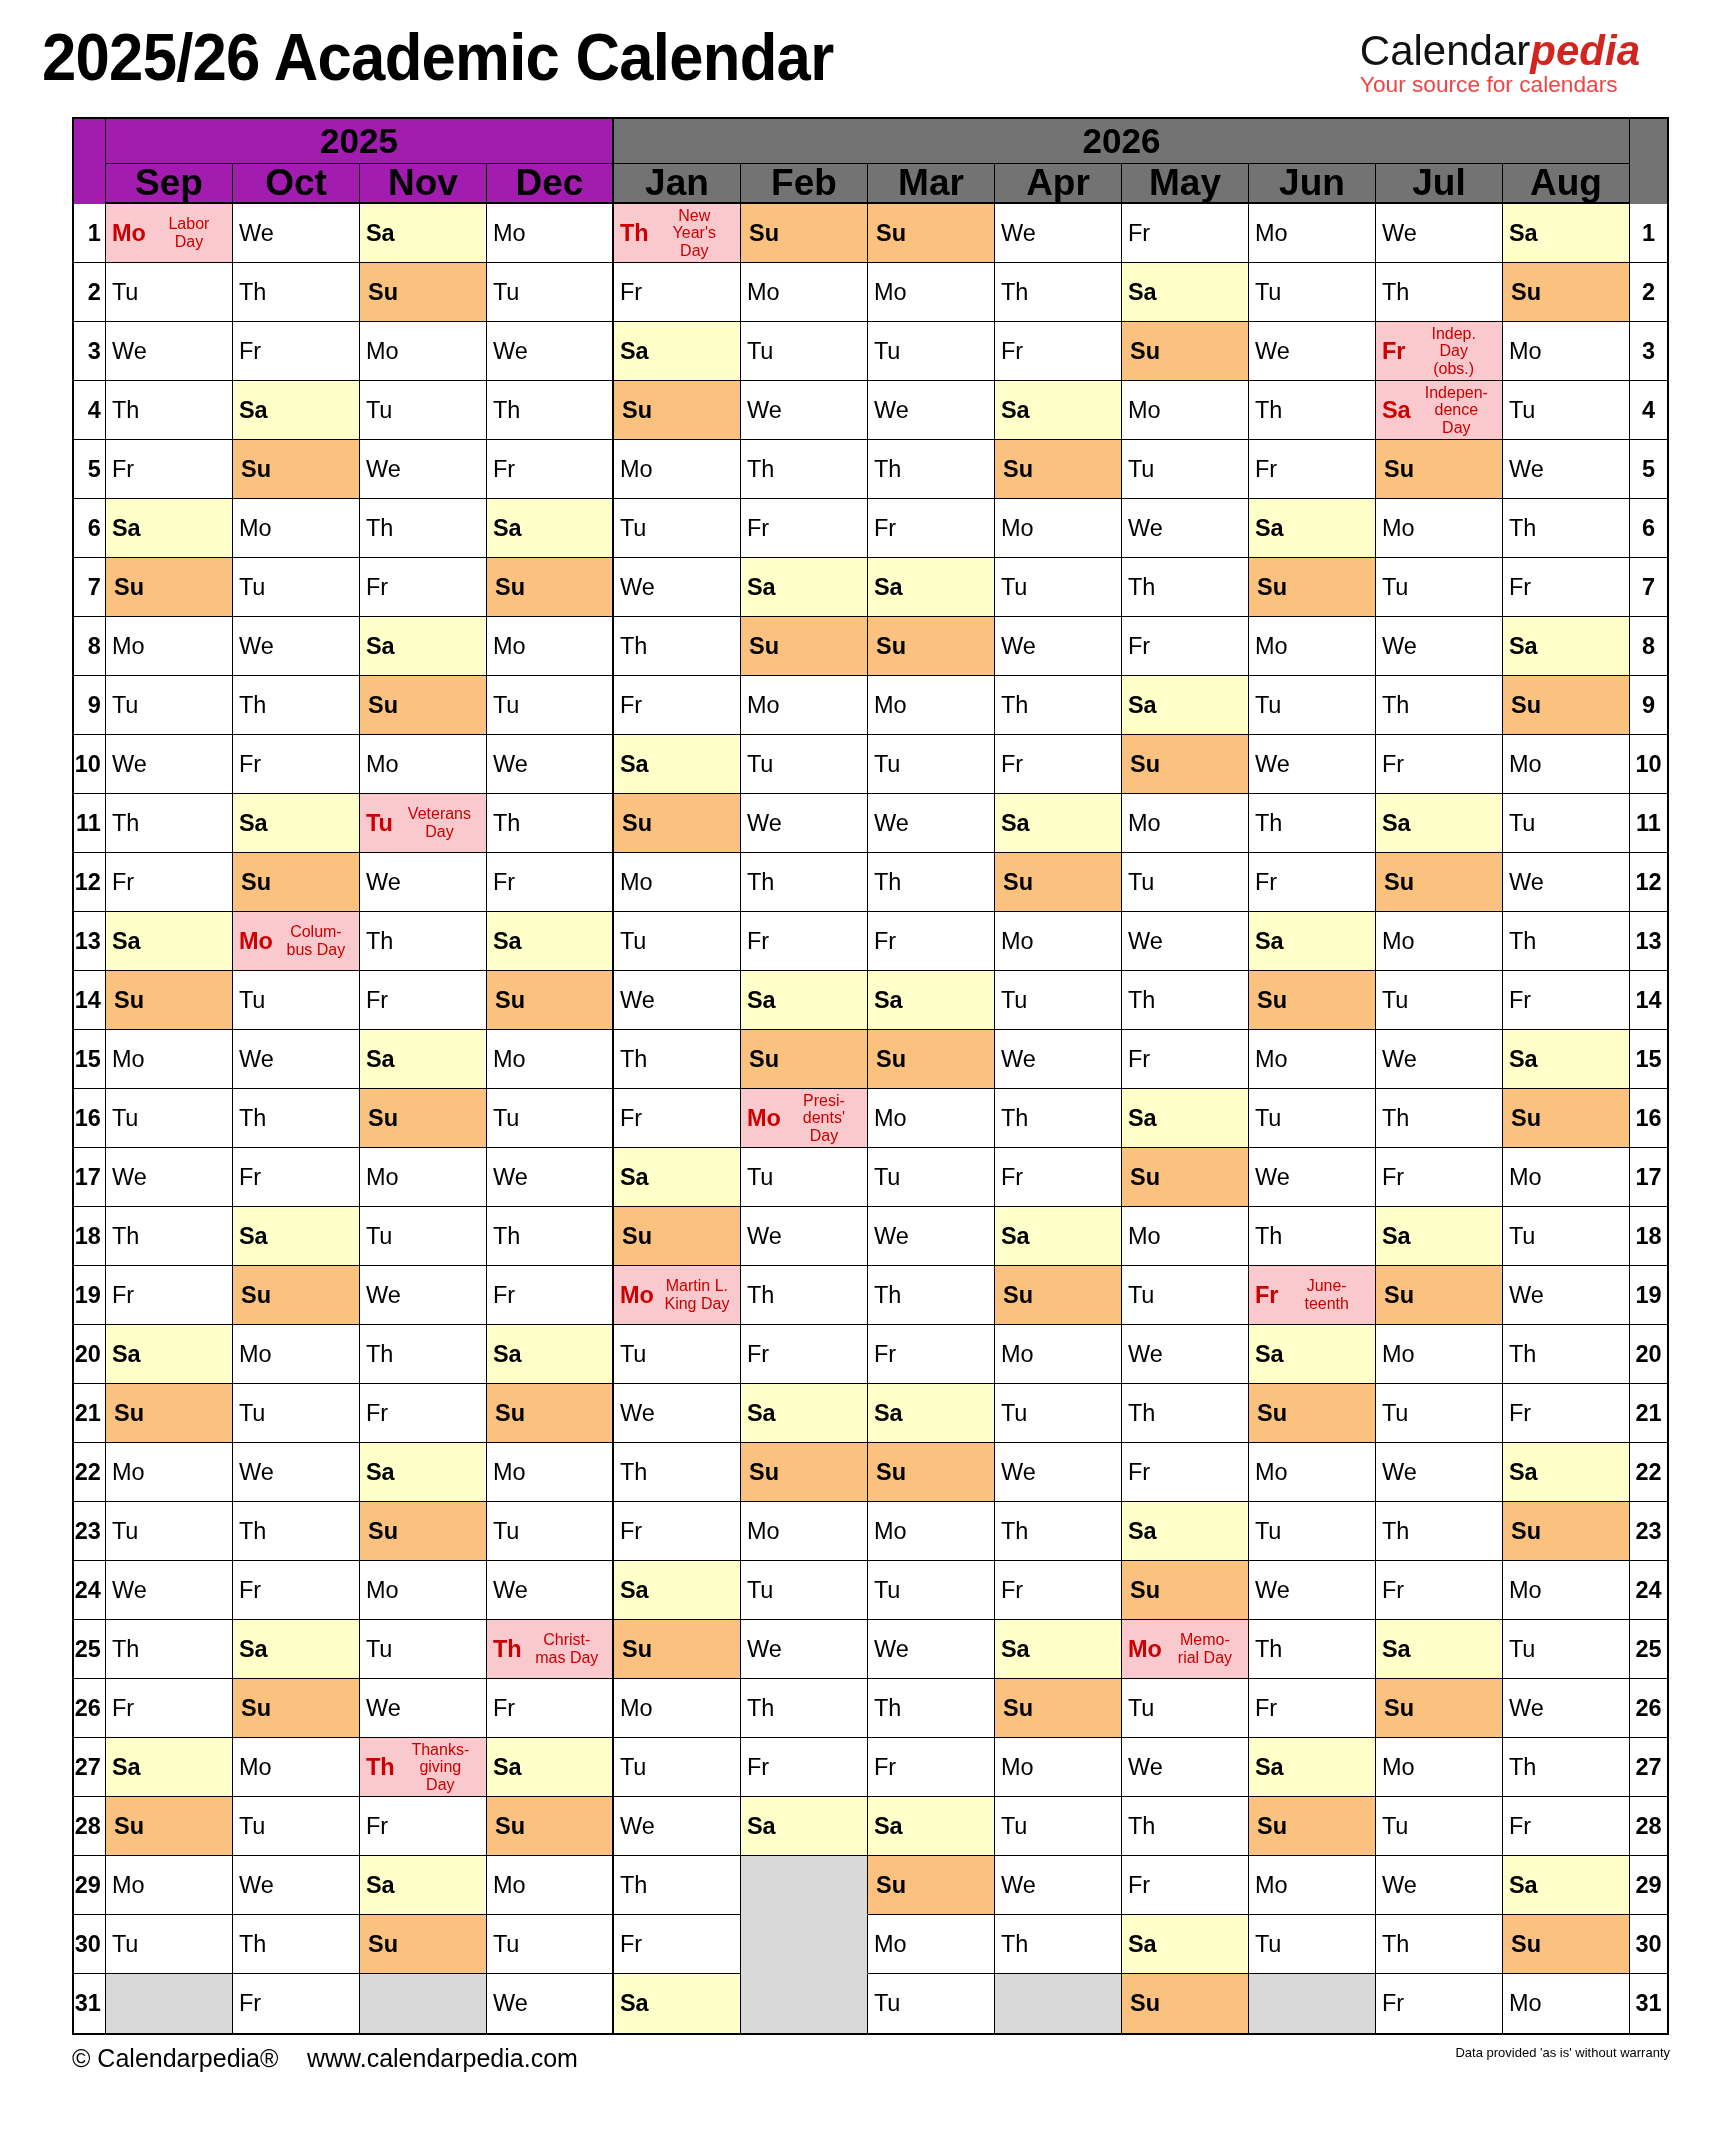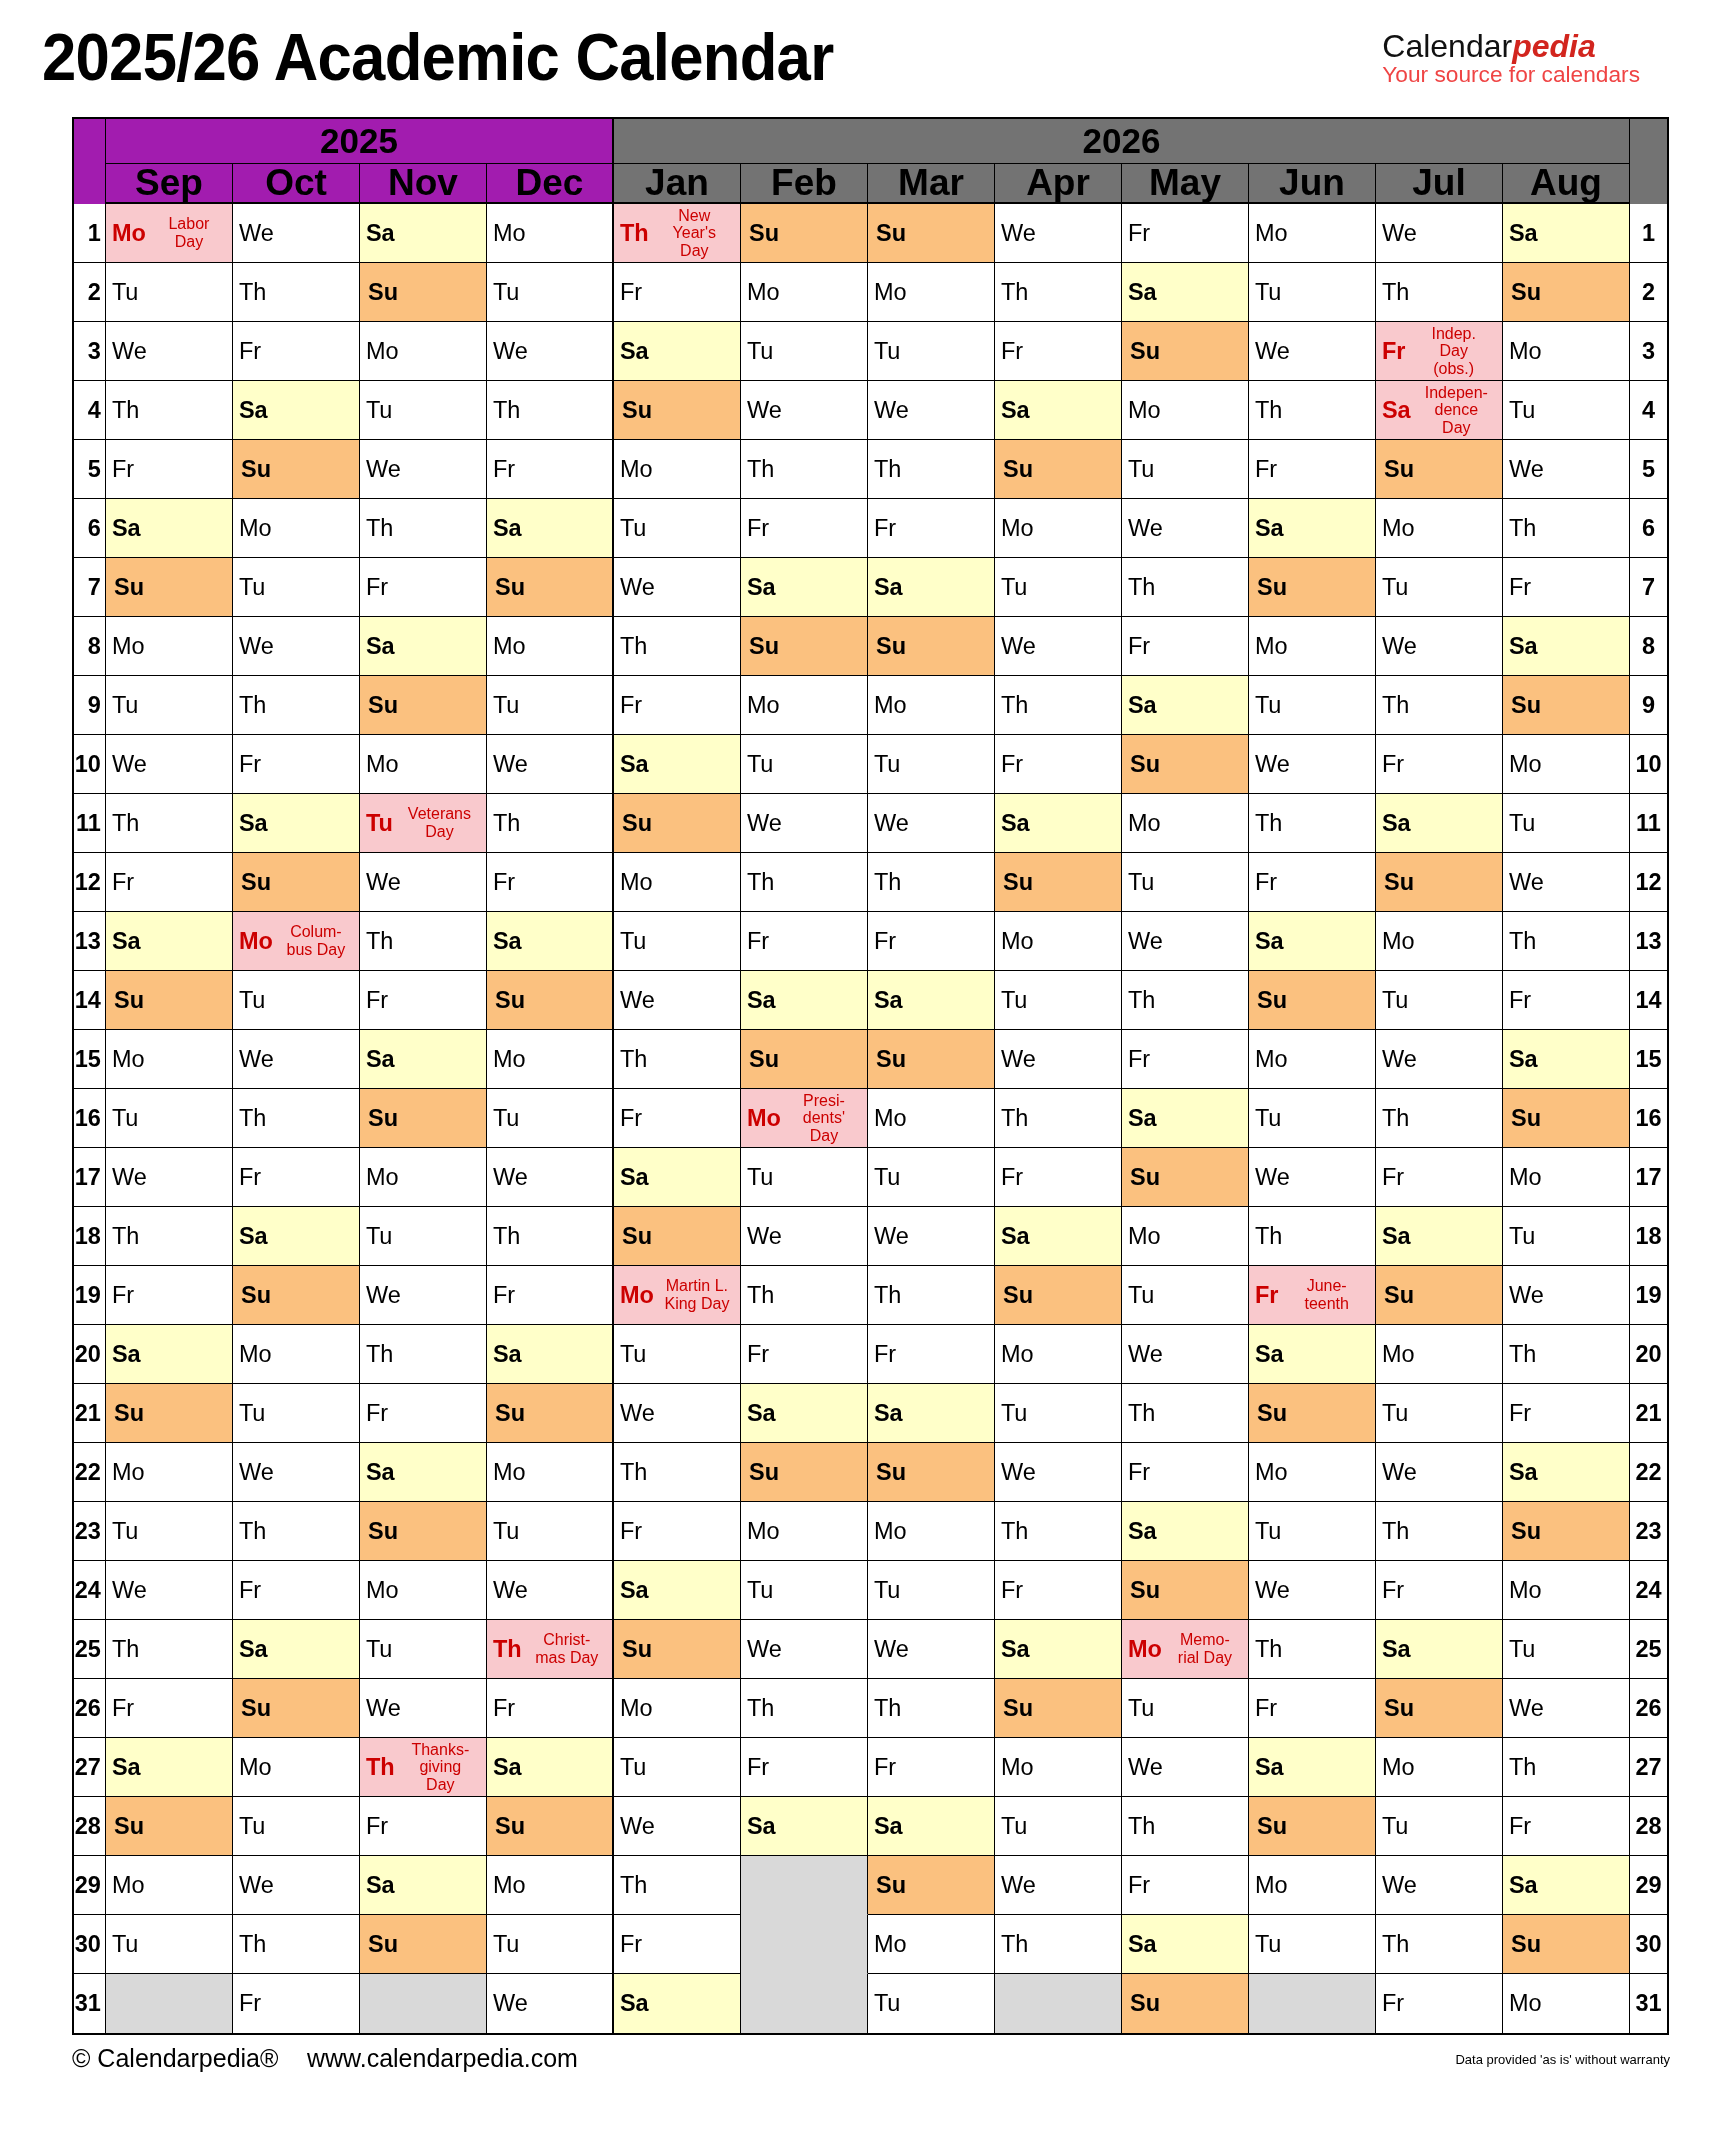--- a/index.html
+++ b/index.html
@@ -5,21 +5,21 @@
   html,body{margin:0;padding:0;background:#ffffff;width:1735px;height:2148px;
     font-family:"Liberation Sans", sans-serif;-webkit-font-smoothing:antialiased;}
   .page{position:relative;width:1735px;height:2148px;overflow:hidden;}
 
   
   .hdr{display:flex;justify-content:space-between;align-items:flex-start;
        padding:22px 95px 0 42px;height:114px;box-sizing:border-box;}
   .title{font-size:67px;font-weight:bold;color:#000;letter-spacing:-0.8px;
          transform:scaleX(.92);transform-origin:left top;white-space:nowrap;line-height:1.05;}
   .brand{ text-align:left;line-height:1;padding-top:8.4px;}
-  .brand-line{font-size:32px;color:#111;white-space:nowrap;}
+  .brand-line{font-size:42px;color:#111;white-space:nowrap;}
   .brand-line .red{color:#d2251e;font-weight:bold;font-style:italic;}
   .tagline{font-size:22.7px;color:#ef4444;margin-top:1px;white-space:nowrap;}
 
   
   .cal-wrap{margin:3.4px 0 0 72px;width:1593px;border:2.5px solid #000;box-sizing:content-box;}
   .cal{display:grid;grid-template-columns:32px repeat(12,1fr) 37px;
        grid-template-rows:45px 40px repeat(31,59px);}
   .c{box-sizing:border-box;border-right:1.7px solid #000;border-bottom:1.7px solid #000;
      display:flex;align-items:center;overflow:hidden;background:#fff;}
   .c.lastcol{border-right:0;}
@@ -36,21 +36,21 @@
   .sat{background:#ffffc9;font-weight:bold;}
   .sun{background:#fbc17f;font-weight:bold;padding-left:8px;}
   .empty{background:#d9d9d9;}
   .empty.merge{border-bottom-color:#d9d9d9;}
   .holiday{background:#f9c9cd;padding-left:5.9px;}
   .holiday .wd{color:#cc0000;font-weight:bold;font-size:23.5px;flex:0 0 auto;}
   .holiday .hl{flex:1 1 auto;color:#cc0000;font-size:16px;line-height:1.12;
                text-align:center;white-space:pre-line;padding:0 1.7px;}
 
   
-  .ftr{display:flex;justify-content:space-between;align-items:center;
+  .ftr{display:flex;justify-content:space-between;align-items:flex-start;
        margin:8.4px 0 0 72px;width:1598px;box-sizing:border-box;}
   .copy{font-size:25px;color:#000;}
   .copy .gap{display:inline-block;width:28.5px;}
   .disc{font-size:13px;color:#000;padding-top:1.7px;}
 </style>
 </head>
 <body>
 
 <div class="page">
 

